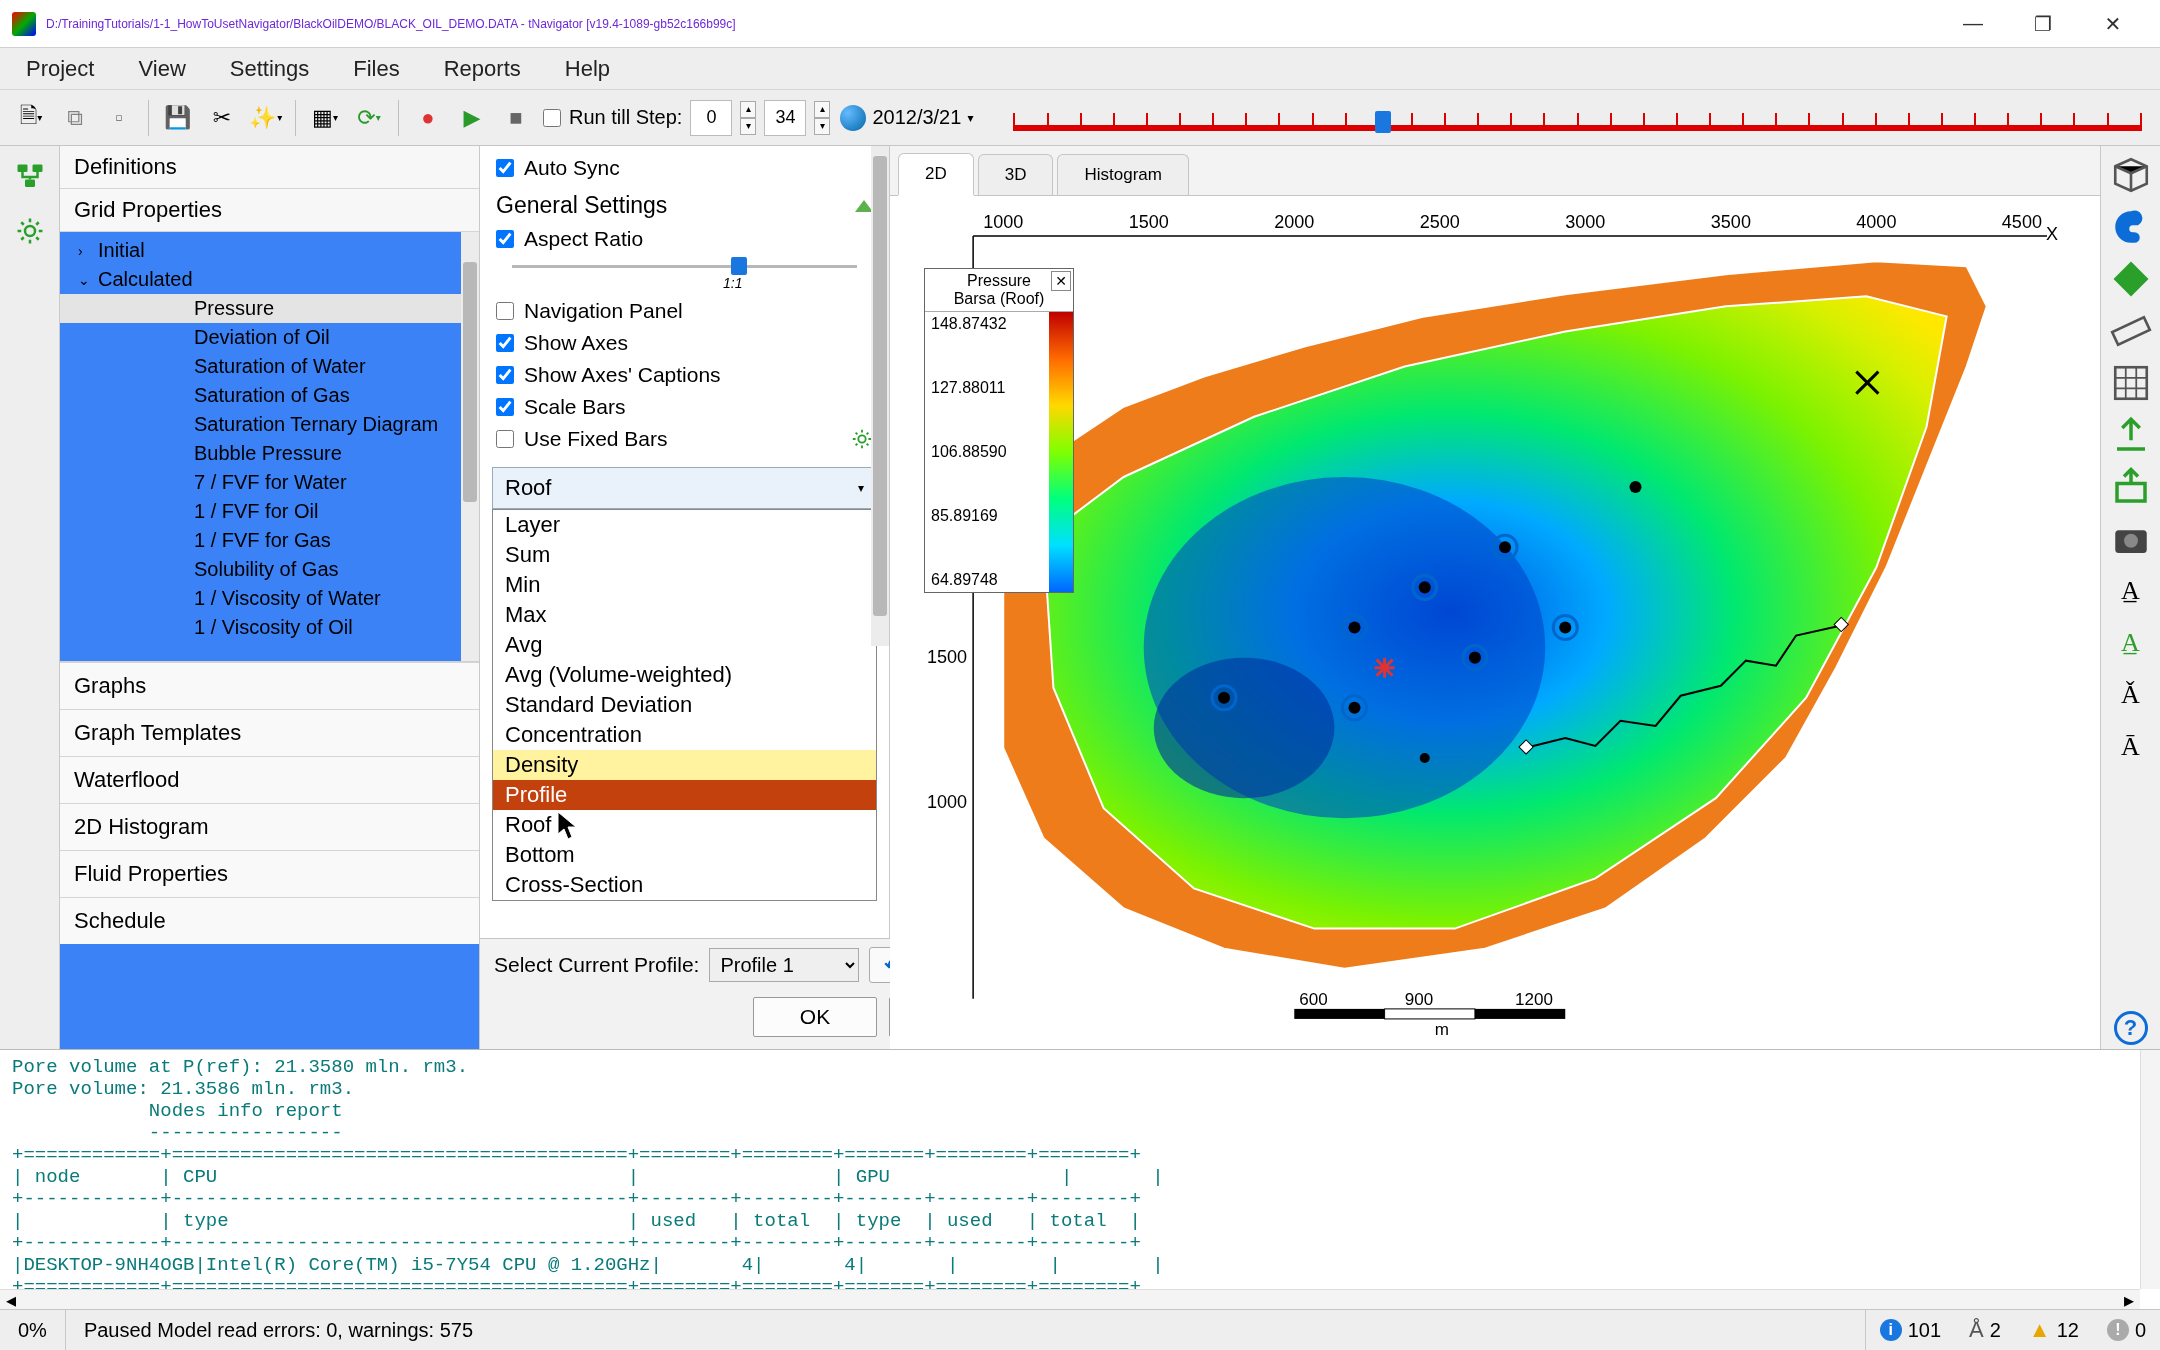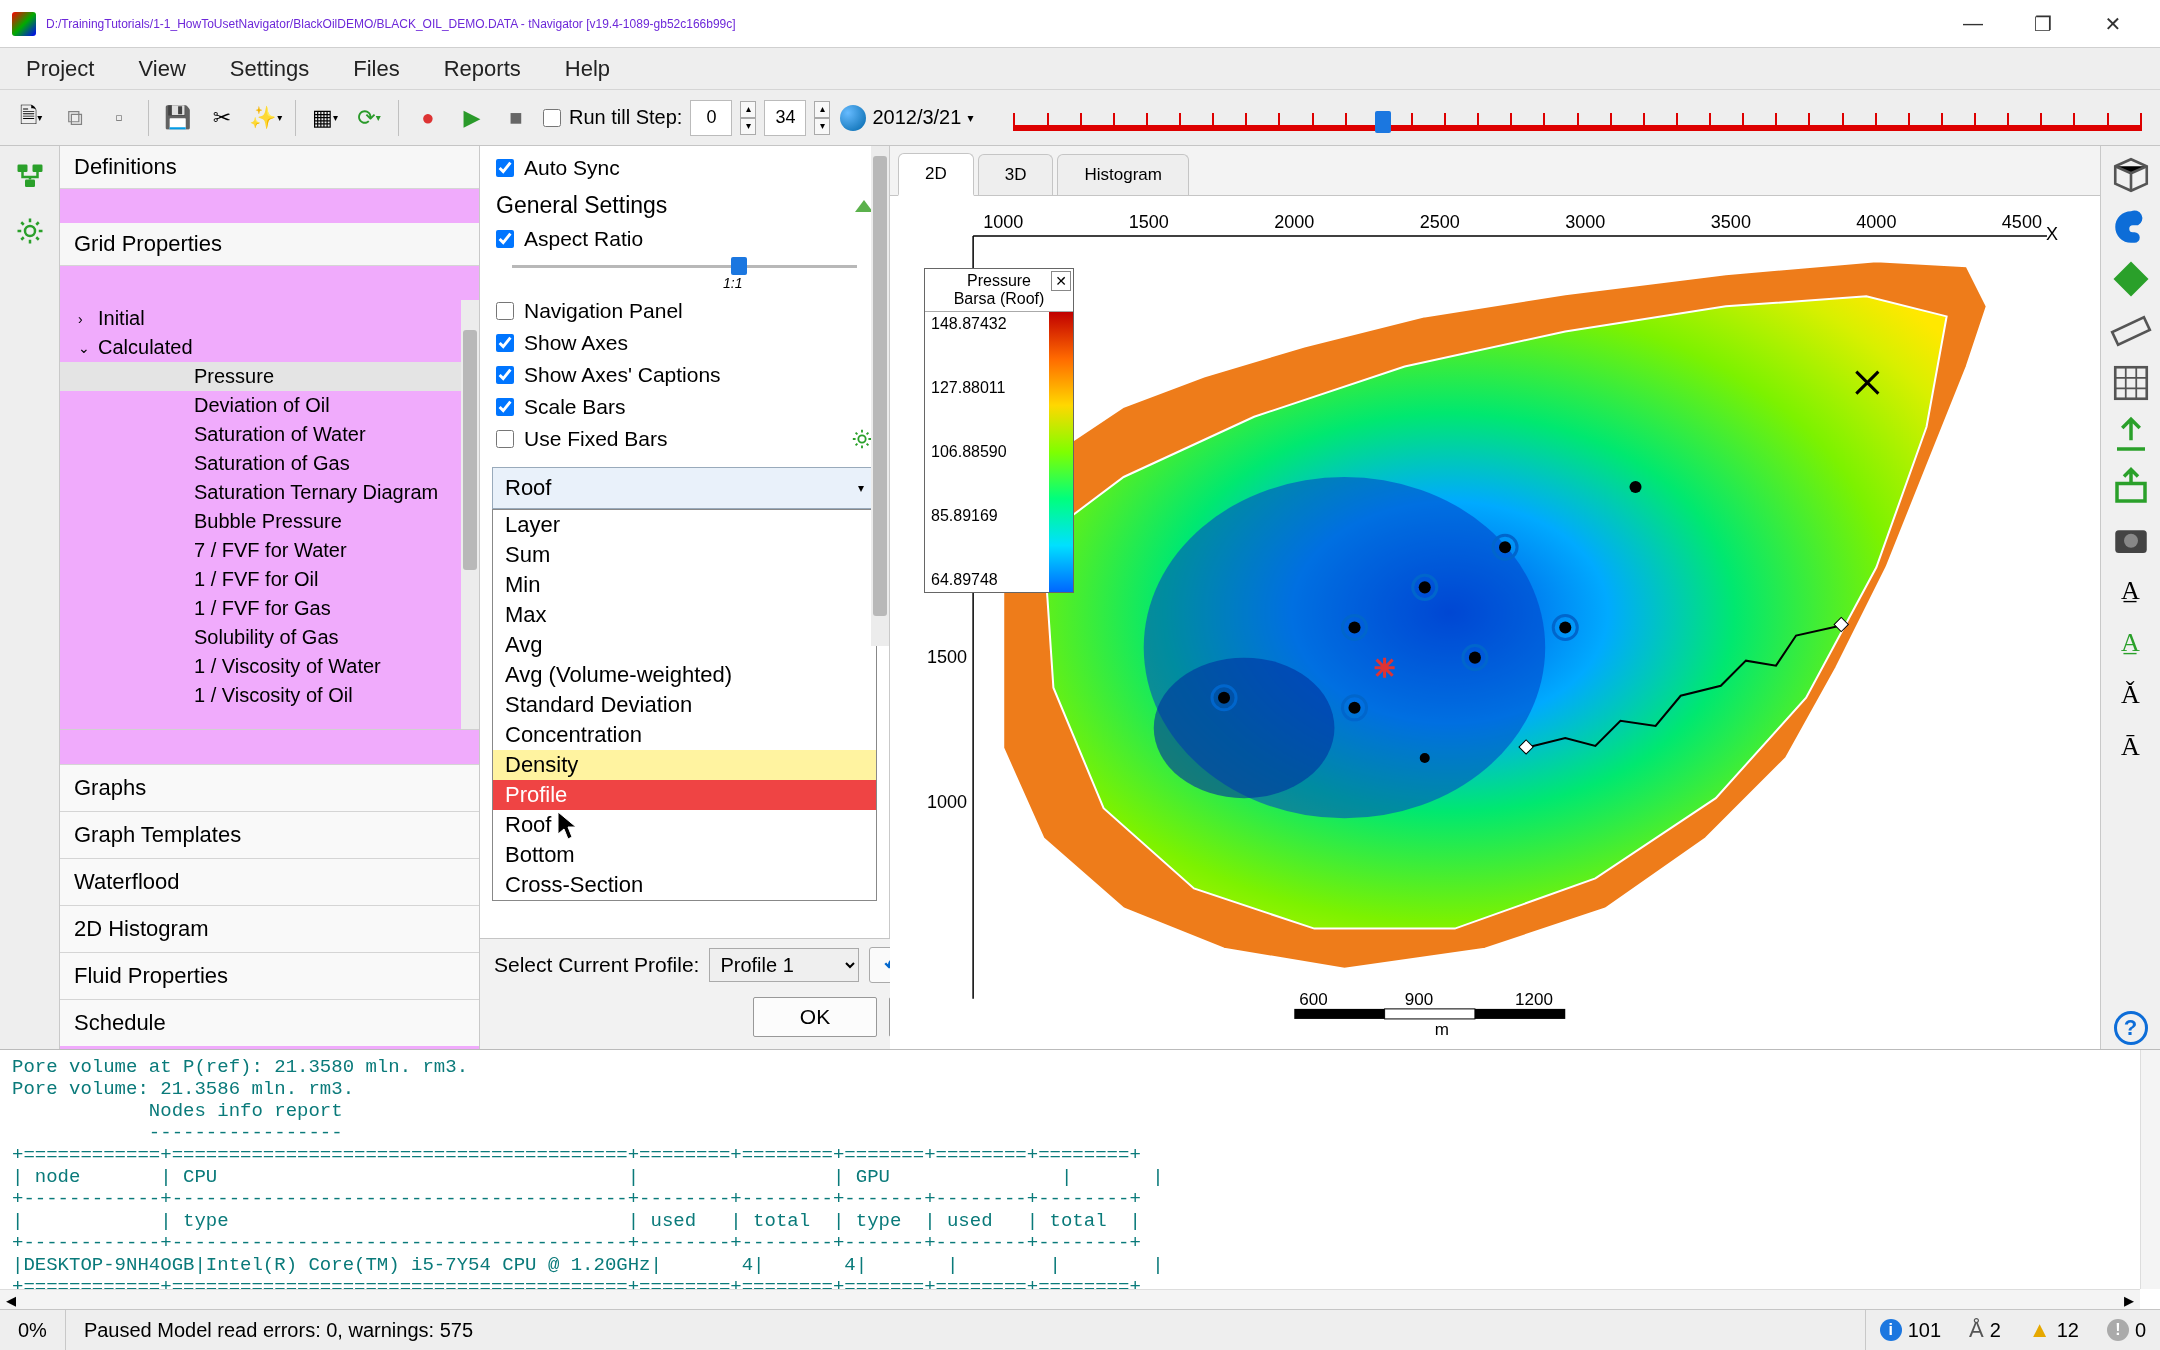--- a/index.html
+++ b/index.html
@@ -36,21 +36,21 @@
 
 
 .main { display: flex; height: 903px; }
 
 
 .left-icons { width: 60px; background: #eee; border-right: 1px solid #c9c9c9; display: flex; flex-direction: column; align-items: center; padding-top: 10px; gap: 12px; }
 .left-icons .li-btn { width: 42px; height: 42px; display:flex; align-items:center; justify-content:center; cursor:pointer; border-radius:4px; }
 .li-btn svg { width:30px; height:30px; }
 
 
-.tree-panel { width: 420px; background: #f0abfc; border-right: 1px solid #c9c9c9; display:flex; flex-direction:column;gap:34px; }
+.tree-panel { width: 420px; background: #3b82f6; border-right: 1px solid #c9c9c9; display:flex; flex-direction:column; }
 .tree-header { padding: 8px 14px; font-size: 22px; border-bottom: 1px solid #d5d5d5; background:#f7f7f7; cursor:pointer; }
 .tree-body { flex: 0 0 auto; overflow:hidden; position:relative; border-bottom:1px solid #d0d0d0; height:430px; }
 .tree-ul { list-style:none; padding:4px 0; }
 .tree-li { padding: 3px 10px 3px 30px; font-size:20px; cursor:pointer; white-space:nowrap; }
 .tree-li.root { padding-left:18px; display:flex; align-items:center; gap:6px; }
 .tree-li.leaf { padding-left:134px; }
 .tree-li.selected { background:#e4e4e4; }
 .tree-chevron { font-size:14px; display:inline-block; width:14px; }
 .tree-sections .section { padding:10px 14px; font-size:22px; border-top:1px solid #d5d5d5; background:#f9f9f9; cursor:pointer; }
 .scrollbar-v { position:absolute; right:0; top:0; width:18px; height:100%; background:#ececec; }
@@ -66,21 +66,21 @@
 .slider-row { padding:4px 20px 16px; position:relative; height:40px;font-style:italic; }
 .slider-track { position:absolute; left:20px; right:20px; top:10px; height:3px; background:#b8b8b8; }
 .slider-thumb { position:absolute; top:2px; left:62%; width:16px; height:18px; background:#1b77e0; border-radius:2px; }
 .slider-label { position:absolute; top:20px; left:60%; font-size:14px; }
 .gear-icon { width:22px; height:22px; margin-left:auto; }
 
 .combo { border:1px solid #9ab; background:#e9f1fa; padding:7px 12px; font-size:22px; display:flex; justify-content:space-between; align-items:center; cursor:pointer; margin-top:12px; }
 .combo-list { border:1px solid #888; background:#fff; }
 .combo-list .item { padding:2px 12px; font-size:22px; cursor:pointer; }
 .combo-list .item.hover { background:#fff3a0; }
-.combo-list .item.selected { background:#ef4444; color:#fff; }
+.combo-list .item.selected { background:#c2410c; color:#fff; }
 
 .dialog-bottom { position:absolute; left:0; right:-410px; bottom:0; background:#f2f2f2; border-top:1px solid #c5c5c5; }
 .dialog-row1 { display:flex; align-items:center; gap:10px; padding:8px 14px; }
 .dialog-row1 label { font-size:21px; }
 .dialog-row1 select { flex:0 0 150px; height:34px; font-size:20px; border:1px solid #aaa; padding:2px 6px; }
 .dlg-btn { height:36px; padding:0 14px; border:1px solid #aaa; background:#fafafa; display:flex; align-items:center; gap:6px; cursor:pointer; font-size:20px; border-radius:3px; }
 .dlg-btn .i { font-weight:bold; }
 .dialog-row2 { display:flex; gap:12px; padding:6px 14px 12px; justify-content:flex-end; }
 .dialog-row2 .btn { width:124px; height:40px; border:1px solid #999; background:#fcfcfc; font-size:21px; cursor:pointer; border-radius:2px; }
 .dlg-close { position:absolute; right:8px; top:-30px; width:30px; height:28px; border:1px solid #ccc; background:#fff; color:#999; display:flex; align-items:center; justify-content:center; font-size:18px; }

